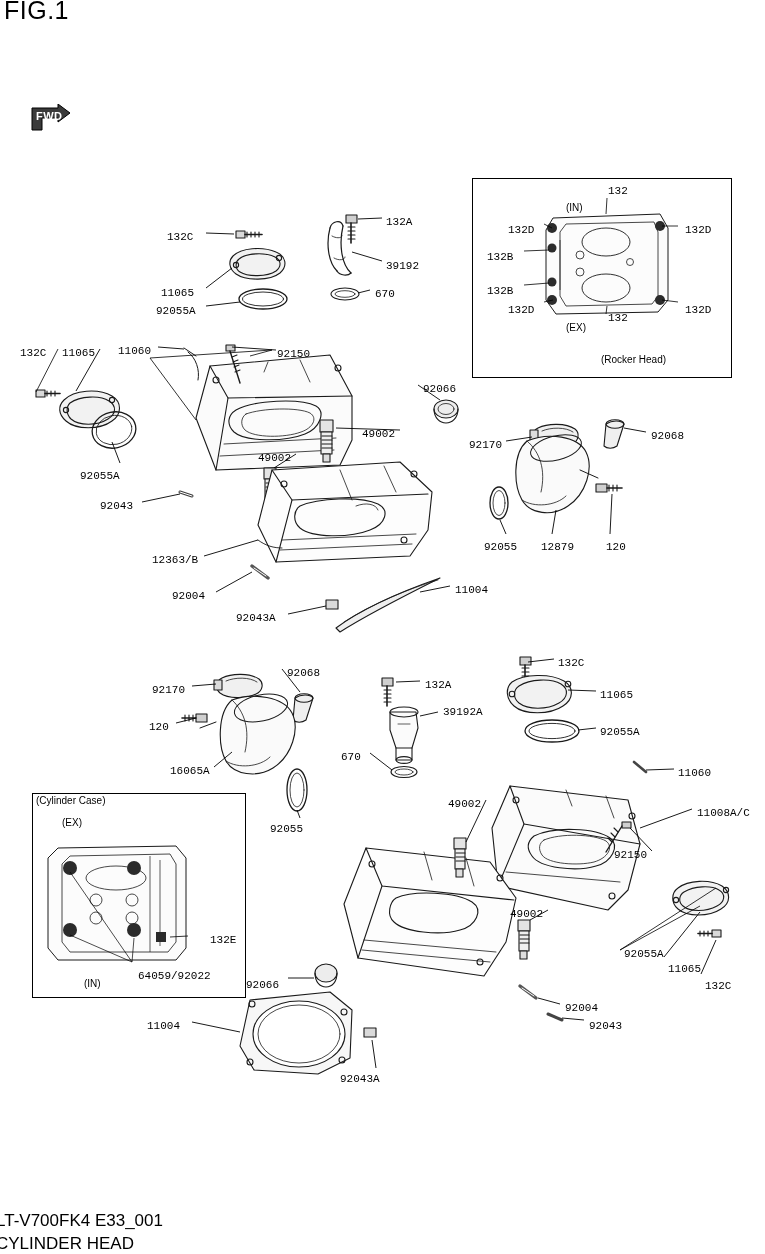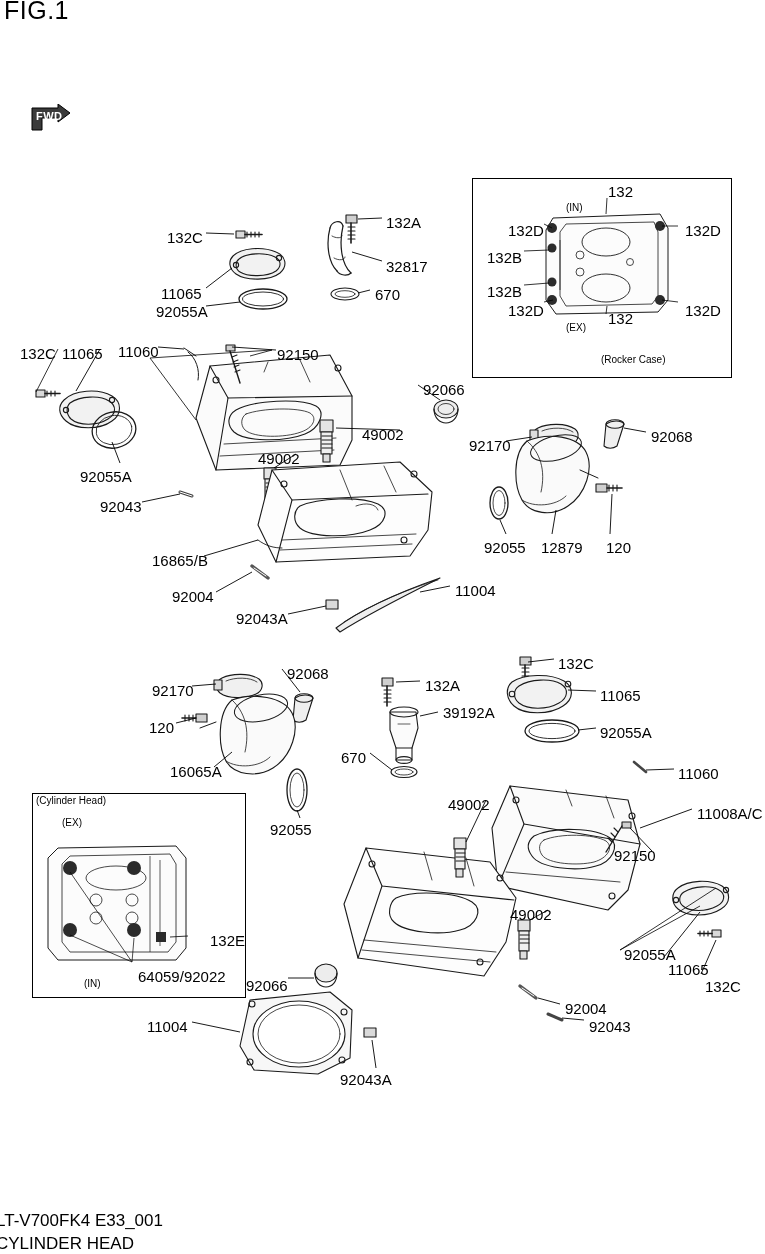--- a/index.html
+++ b/index.html
@@ -36,24 +36,24 @@
     font-size: 17px;
   }
   .footer-line2 {
     position: absolute;
     left: -4px;
     top: 1234px;
     font-size: 17px;
   }
   .lbl {
     position: absolute;
-    font-size: 15px;
+    font-size: 11px;
     line-height: 17px;
     white-space: nowrap;
-    font-family: Liberation Sans, sans-serif;
+    font-family: Liberation Mono, monospace;
   }
   .boxlabel {
     position: absolute;
     font-size: 10px;
     white-space: nowrap;
   }
   .fwd-badge {
     position: absolute;
     left: 28px;
     top: 104px;
@@ -491,21 +491,21 @@
         <path d="M524 285 L549 283"></path>
         <path d="M544 302 L553 300"></path>
         <path d="M678 302 L662 300"></path>
         <path d="M607 198 L606 214"></path>
         <path d="M607 306 L606 314"></path>
       </g>
     </g>
   </svg>
   <div class="boxlabel" style="left:566px; top:202px;">(IN)</div>
   <div class="boxlabel" style="left:566px; top:322px;">(EX)</div>
-  <div class="boxlabel" style="left:601px; top:354px;">(Rocker Case)</div>
+  <div class="boxlabel" style="left:601px; top:354px;">(Rocker Head)</div>
 
   <div class="inset-box" id="inset-head"></div>
   <svg class="layer" viewBox="0 0 765 1254">
     <g fill="none" stroke="#1a1a1a" stroke-width="1">
       <path d="M58 848 L176 846 L186 858 L186 948 L176 960 L58 960 L48 948 L48 858 Z" fill="#fcfcfc"></path>
       <path d="M70 856 L170 854 L176 864 L176 942 L168 952 L70 952 L62 942 L62 864 Z" stroke-width="0.8"></path>
       <ellipse cx="116" cy="878" rx="30" ry="12" stroke-width="0.8"></ellipse>
       <circle cx="96" cy="900" r="6" stroke-width="0.8"></circle>
       <circle cx="132" cy="900" r="6" stroke-width="0.8"></circle>
       <circle cx="96" cy="918" r="6" stroke-width="0.8"></circle>
@@ -518,60 +518,60 @@
         <circle cx="70" cy="930" r="7"></circle>
         <circle cx="134" cy="930" r="7"></circle>
         <rect x="156" y="932" width="10" height="10"></rect>
       </g>
       <g stroke="#000" stroke-width="0.8">
         <path d="M188 936 L170 937"></path>
         <path d="M132 962 L70 935 M132 962 L70 872 M132 962 L134 938" stroke-width="0.7"></path>
       </g>
     </g>
   </svg>
-  <div class="boxlabel" style="left:36px; top:795px;">(Cylinder Head)</div>
+  <div class="boxlabel" style="left:36px; top:795px;">(Cylinder Case)</div>
   <div class="boxlabel" style="left:62px; top:817px;">(EX)</div>
   <div class="boxlabel" style="left:84px; top:978px;">(IN)</div>
 
   <div id="labels-rocker">
       <div class="lbl" style="left: 608px; top: 183px;">132</div>
       <div class="lbl" style="left: 508px; top: 222px;">132D</div>
       <div class="lbl" style="left: 685px; top: 222px;">132D</div>
       <div class="lbl" style="left: 487px; top: 249px;">132B</div>
       <div class="lbl" style="left: 487px; top: 283px;">132B</div>
       <div class="lbl" style="left: 508px; top: 302px;">132D</div>
       <div class="lbl" style="left: 685px; top: 302px;">132D</div>
       <div class="lbl" style="left: 608px; top: 310px;">132</div>
     </div>
   <div id="labels-head">
       <div class="lbl" style="left: 194px; top: 932px; margin-left: 16px;">132E</div>
       <div class="lbl" style="left: 138px; top: 968px;">64059/92022</div>
     </div>
   <div id="labels-top">
       <div class="lbl" style="left: 167px; top: 229px;">132C</div>
       <div class="lbl" style="left: 386px; top: 214px;">132A</div>
-      <div class="lbl" style="left: 386px; top: 258px;">32817</div>
+      <div class="lbl" style="left: 386px; top: 258px;">39192</div>
       <div class="lbl" style="left: 161px; top: 285px;">11065</div>
       <div class="lbl" style="left: 375px; top: 286px;">670</div>
       <div class="lbl" style="left: 156px; top: 303px;">92055A</div>
       <div class="lbl" style="left: 118px; top: 343px;">11060</div>
       <div class="lbl" style="left: 277px; top: 346px;">92150</div>
       <div class="lbl" style="left: 20px; top: 345px;">132C</div>
       <div class="lbl" style="left: 62px; top: 345px;">11065</div>
       <div class="lbl" style="left: 423px; top: 381px;">92066</div>
       <div class="lbl" style="left: 651px; top: 428px;">92068</div>
       <div class="lbl" style="left: 469px; top: 437px;">92170</div>
       <div class="lbl" style="left: 362px; top: 426px;">49002</div>
       <div class="lbl" style="left: 258px; top: 450px;">49002</div>
       <div class="lbl" style="left: 80px; top: 468px;">92055A</div>
       <div class="lbl" style="left: 100px; top: 498px;">92043</div>
       <div class="lbl" style="left: 484px; top: 539px;">92055</div>
       <div class="lbl" style="left: 541px; top: 539px;">12879</div>
       <div class="lbl" style="left: 606px; top: 539px;">120</div>
-      <div class="lbl" style="left: 152px; top: 552px;">16865/B</div>
+      <div class="lbl" style="left: 152px; top: 552px;">12363/B</div>
       <div class="lbl" style="left: 172px; top: 588px;">92004</div>
       <div class="lbl" style="left: 455px; top: 582px;">11004</div>
       <div class="lbl" style="left: 236px; top: 610px;">92043A</div>
     </div>
   <div id="labels-bottom">
       <div class="lbl" style="left: 558px; top: 655px;">132C</div>
       <div class="lbl" style="left: 287px; top: 665px;">92068</div>
       <div class="lbl" style="left: 152px; top: 682px;">92170</div>
       <div class="lbl" style="left: 425px; top: 677px;">132A</div>
       <div class="lbl" style="left: 600px; top: 687px;">11065</div>

